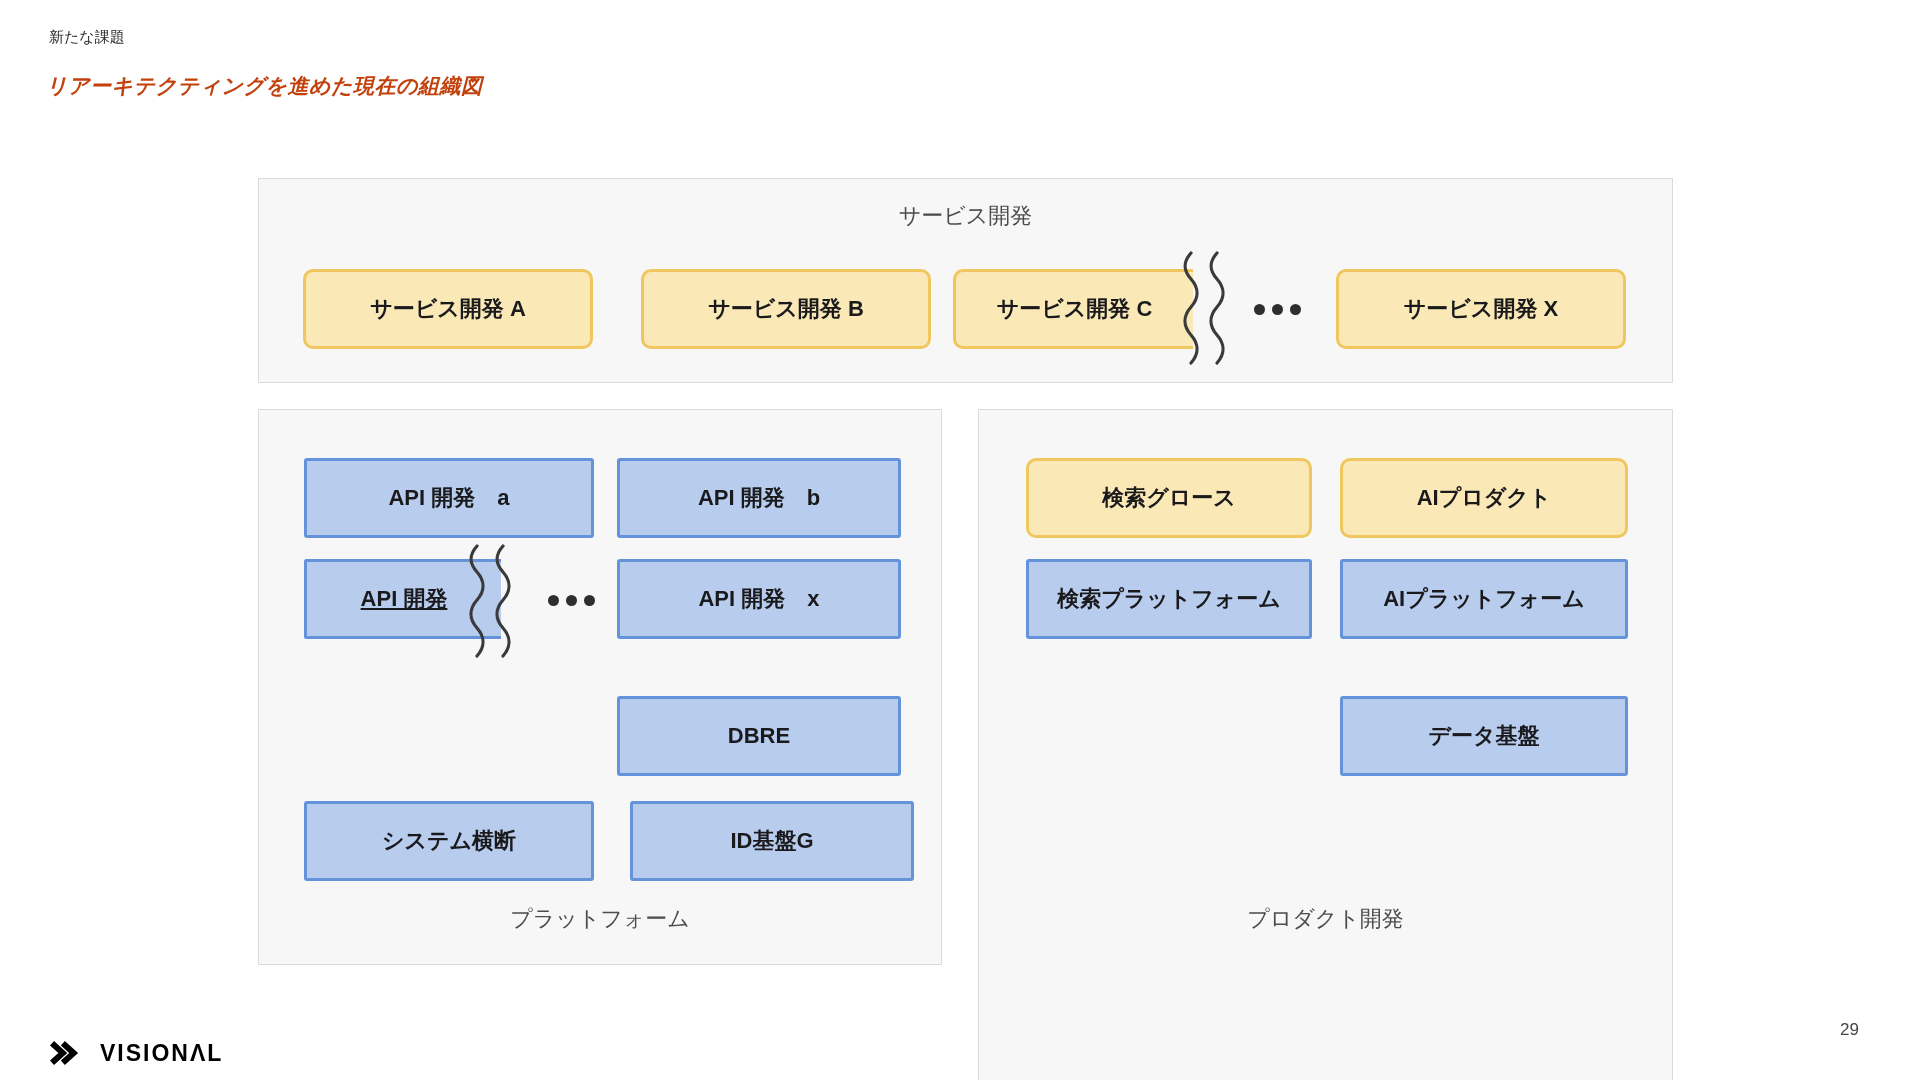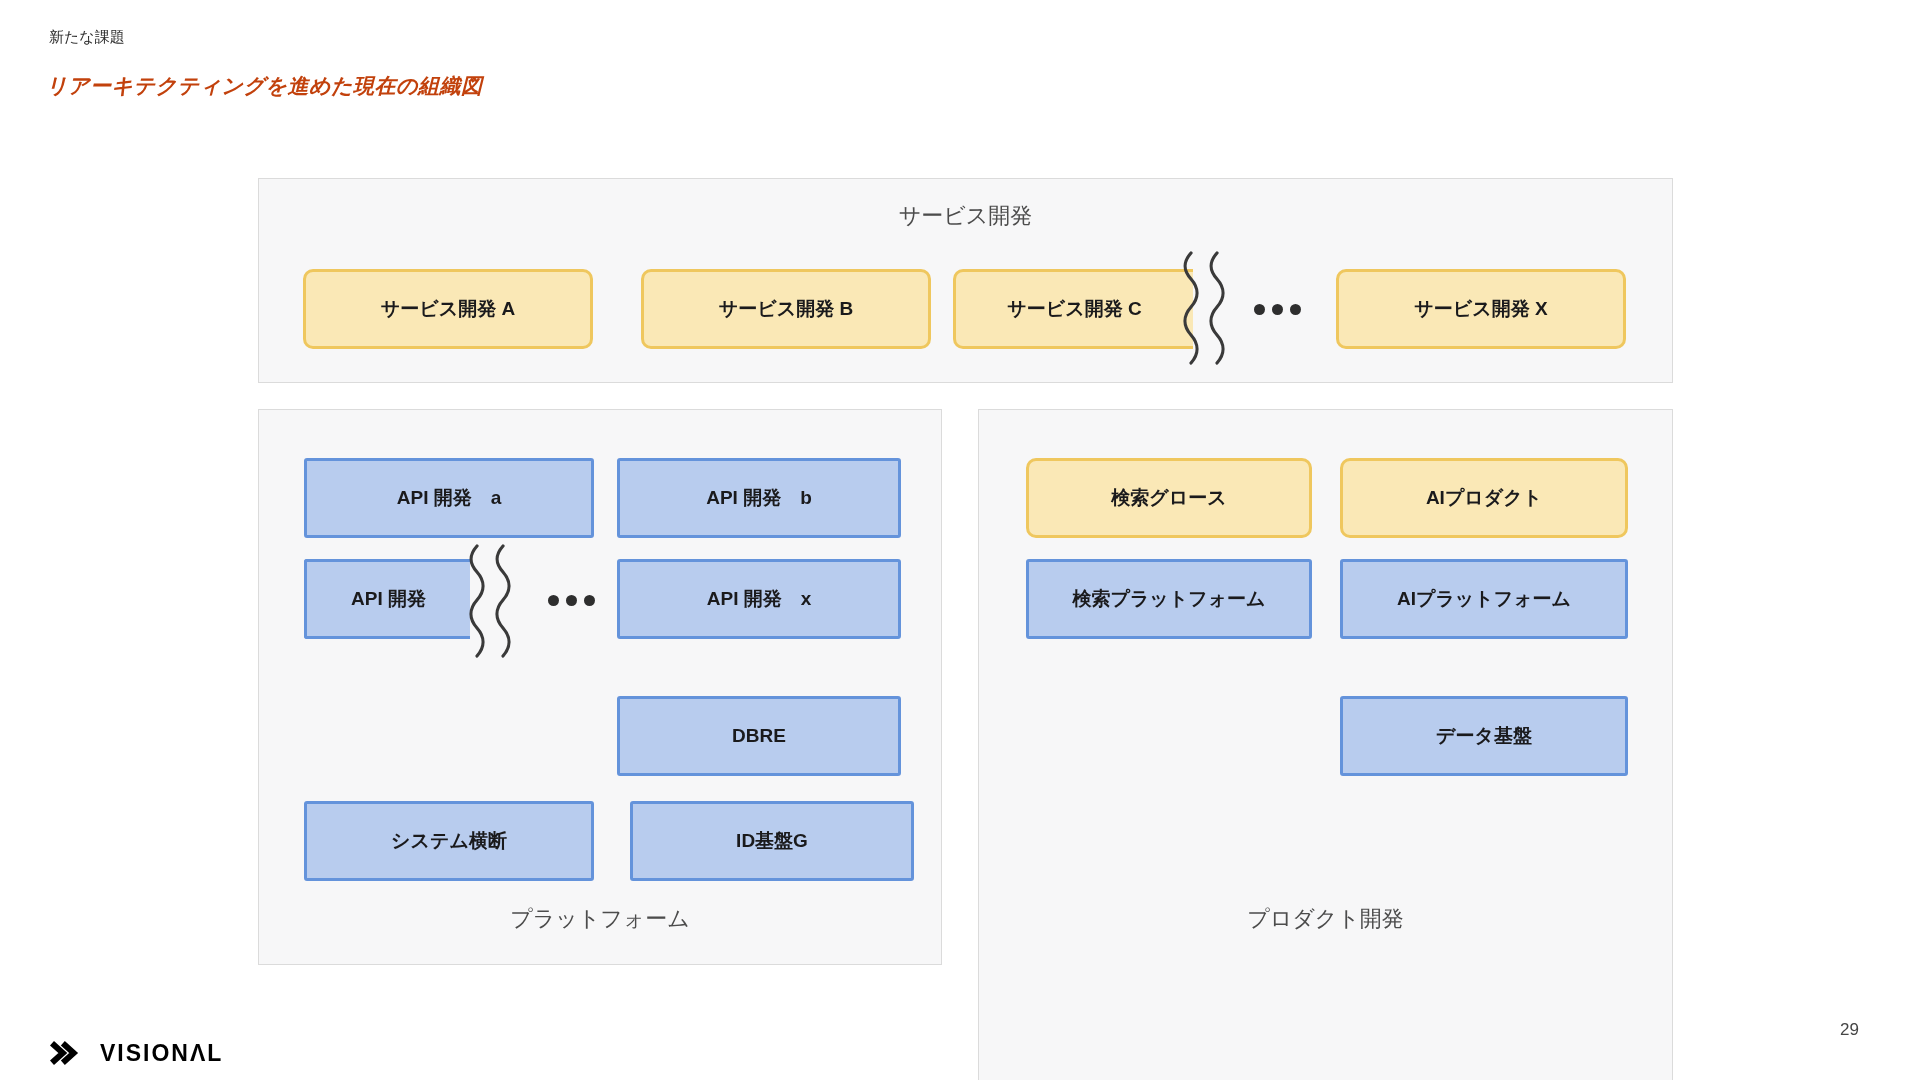--- a/index.html
+++ b/index.html
@@ -14,21 +14,21 @@
   #panel-product{left:258px;top:178px;width:1415px;height:205px;}
   #panel-platform{left:258px;top:409px;width:684px;height:556px;}
   #panel-data{left:978px;top:409px;width:695px;height:704px;}
 
   .panel-label{position:absolute;left:0;width:100%;text-align:center;font-size:22px;color:var(--label-gray,#4c4c4c);}
   .panel-label.top{top:22px;}
   .panel-label.bottom{top:494px;}
 
   .box{
     position:absolute;height:80px;box-sizing:border-box;display:flex;align-items:center;justify-content:center;
-    font-size:19px;font-weight:bold;color:var(--text-dark,#1a1a1c);white-space:nowrap;
+    font-size:22px;font-weight:bold;color:var(--text-dark,#1a1a1c);white-space:nowrap;
   }
   .yellow{background:var(--yellow-fill,#fae8b6);border:3px solid var(--yellow-border,#efc75e);border-radius:10px;}
   .blue{background:var(--blue-fill,#b8ccee);border:3px solid var(--blue-border,#6493db);border-radius:3px;}
   .torn{border-right:none;border-top-right-radius:0;border-bottom-right-radius:0;}
 
   .squiggle{position:absolute;width:52px;height:114px;}
   .dots{position:absolute;display:flex;gap:7px;align-items:center;justify-content:center;}
   .dot{width:11px;height:11px;border-radius:50%;background:var(--dot,#2e2e2e);}
 
   .footer-logo{position:absolute;left:48px;top:1040px;display:flex;align-items:flex-start;gap:18px;}
@@ -57,21 +57,21 @@
         <span class="dot"></span>
         <span class="dot"></span>
     </div>
     <div class="box yellow" style="left:1077px;top:90px;width:290px;">サービス開発 X</div>
   </div>
 
   <div class="panel" id="panel-platform">
     <div class="box blue" style="left:45px;top:48px;width:290px;">API 開発　a</div>
     <div class="box blue" style="left:358px;top:48px;width:284px;">API 開発　b</div>
 
-    <div class="box blue torn" style="left:45px;top:149px;width:166px;">API 開発</div>
+    <div class="box blue torn" style="left:45px;top:149px;width:197px;text-decoration:underline;">API 開発</div>
     <svg class="squiggle" style="left:206px;top:134px;" viewBox="0 0 52 114">
       <path d="M12 2 C4 11 4 19 12 28 C20 37 20 47 12 56 C4 65 4 75 12 84 C20 93 20 103 12 112" fill="none" stroke="#3A3A3A" stroke-width="3.2" stroke-linecap="round"></path>
       <path d="M38 2 C30 11 30 19 38 28 C46 37 46 47 38 56 C30 65 30 75 38 84 C46 93 46 103 38 112" fill="none" stroke="#3A3A3A" stroke-width="3.2" stroke-linecap="round"></path>
     </svg>
     <div class="dots" style="left:280px;top:180px;width:64px;height:20px;">
       <span class="dot"></span>
         <span class="dot"></span>
         <span class="dot"></span>
     </div>
     <div class="box blue" style="left:358px;top:149px;width:284px;">API 開発　x</div>

